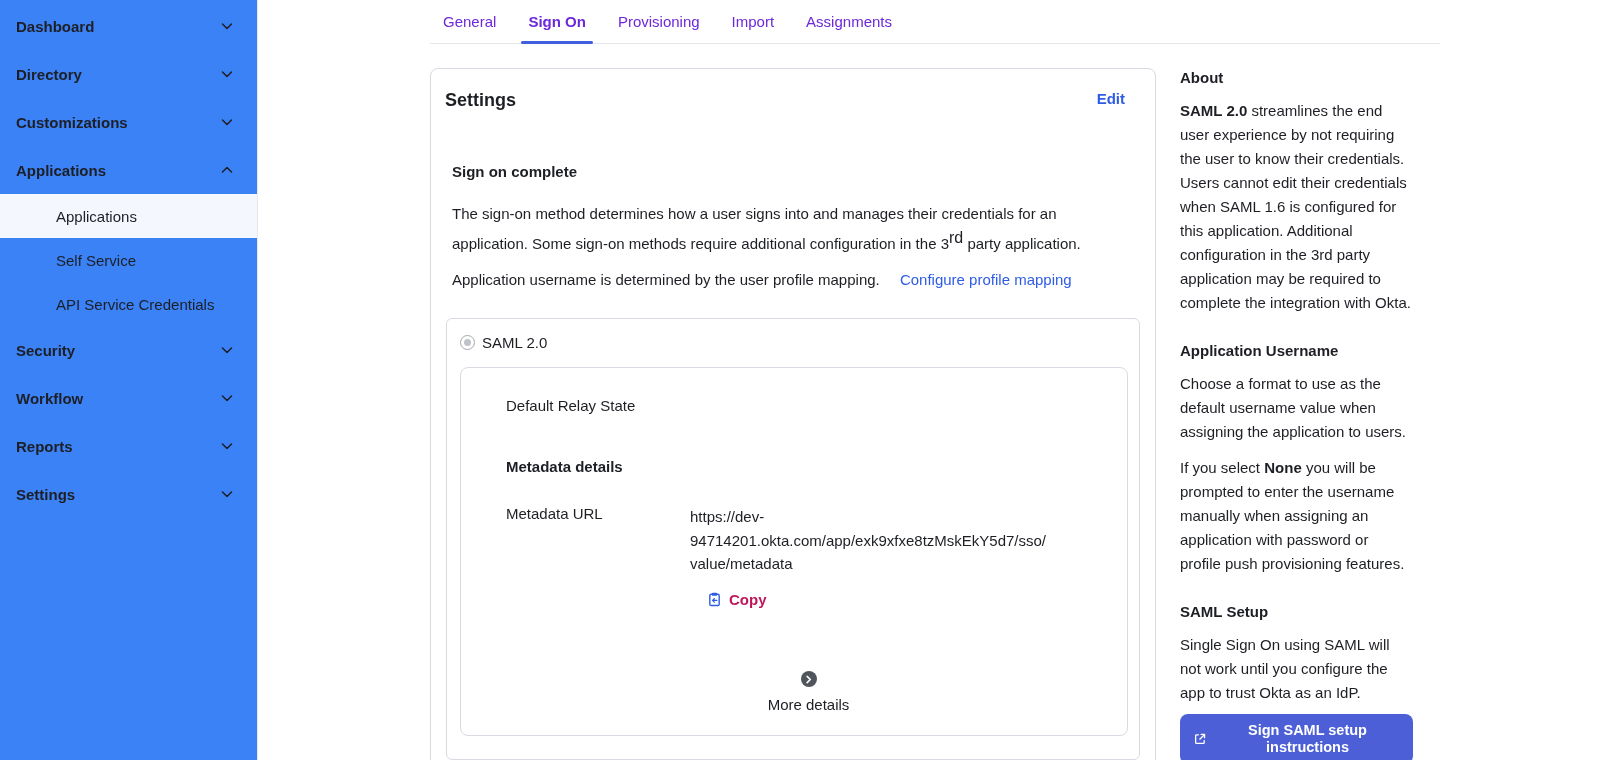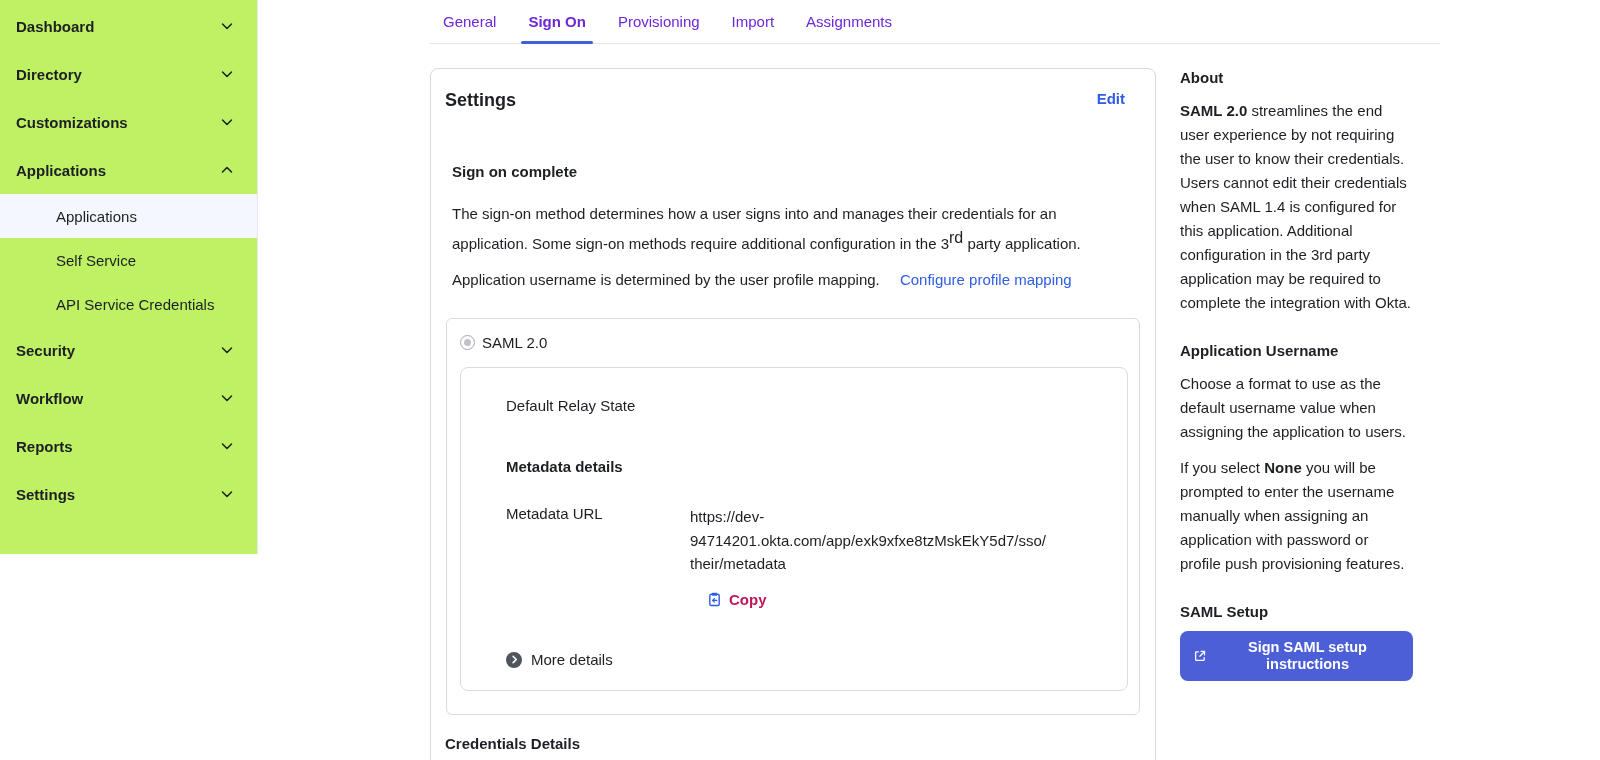--- a/index.html
+++ b/index.html
@@ -1,22 +1,22 @@
 <!DOCTYPE html>
 <html><head>
 <meta charset="utf-8">
 <style>
   * { margin:0; padding:0; box-sizing:border-box; }
   html,body { width:1600px; height:760px; overflow:hidden; background:#fff;
     font-family:"Liberation Sans","DejaVu Sans",sans-serif; color:#1d1f24;
     -webkit-font-smoothing:antialiased; }
 
   
-  .sidebar { position:absolute; left:0; top:0; width:258px; height:554px;
-    background:#bef264; border-right:1px solid #e6e8ec; padding-top:2px; }
+  .sidebar { position:absolute; left:0; top:0; width:258px; height:760px;
+    background:#3b82f6; border-right:1px solid #e6e8ec; padding-top:2px; }
   .nav-item { display:flex; align-items:center; justify-content:space-between;
     height:48px; padding:0 22px 0 16px; font-size:15px; font-weight:600; cursor:pointer; }
   .nav-item .chev { display:flex; color:#1d1f24; }
   .nav-sub { height:44px; display:flex; align-items:center; padding-left:56px;
     font-size:15px; font-weight:400; cursor:pointer; }
   .nav-sub.active { background:#f4f7fd; }
 
   
   .tabbar { position:absolute; left:430px; top:0; width:1010px;
     border-bottom:1px solid #e4e6ea; display:flex; gap:32px; padding-left:13px; }
@@ -50,22 +50,22 @@
 
   .inner-box { margin:16px 11px 23px 13px; border:1px solid #d8dbe1; border-radius:8px;
     padding:29px 16px 22px 45px; }
   .relay-label { font-size:15px; }
   .metadata-heading { margin-top:44px; }
   .meta-row { display:flex; margin-top:30px; font-size:15px; }
   .meta-label { width:184px; flex:0 0 auto; }
   .meta-value { width:370px; line-height:23.5px; word-break:break-all; }
   .copy-btn { display:inline-flex; align-items:center; gap:7px; margin:15px 0 0 201px;
     color:#be185d; font-size:15px; font-weight:700; cursor:pointer; }
-  .more-details { display:flex; align-items:center; gap:9px; margin-top:40px;
-    font-size:15px; cursor:pointer; }
+  .more-details { display:flex; align-items:center; gap:9px; margin-top:60px;
+    font-size:15px; cursor:pointer;flex-direction:column; }
   .md-circle { width:16px; height:16px; border-radius:50%; background:#50555c;
     display:flex; align-items:center; justify-content:center; flex:0 0 auto; }
   .credentials-heading { margin:20px 15px 0 14px; }
   .cut-band { margin:9px 15px 0 14px; height:13px; background:#eaebed;
     border-radius:8px; filter:blur(1px); }
 
   
   .rightpanel { position:absolute; left:1180px; top:68px; width:233px; font-size:15px;
     line-height:24px; }
   .rp-heading { font-size:15px; font-weight:700; line-height:20px; }
@@ -187,21 +187,21 @@
     <div class="inner-box">
       <div class="relay-label">Default Relay State</div>
 
       <h4 class="section-heading metadata-heading">Metadata details</h4>
 
       <div class="meta-row">
         <div class="meta-label">Metadata URL</div>
         <div class="meta-value">
           <div>https://dev-</div>
           <div>94714201.okta.com/app/exk9xfxe8tzMskEkY5d7/sso/</div>
-          <div>their/metadata</div>
+          <div>value/metadata</div>
         </div>
       </div>
 
       <div class="copy-btn">
         <span style="display:flex">
             <svg width="15" height="16" viewBox="0 0 16 16">
               <rect x="3" y="3" width="10" height="12" rx="1.5" fill="none" stroke="#2e5ce6" stroke-width="1.5"></rect>
               <rect x="5.3" y="1.2" width="5.4" height="3.4" rx="1" fill="#2e5ce6"></rect>
               <path d="M10.5 9.5H6m0 0l1.8-1.8M6 9.5l1.8 1.8" fill="none" stroke="#2e5ce6" stroke-width="1.4" stroke-linecap="round" stroke-linejoin="round"></path>
             </svg>
@@ -220,31 +220,32 @@
     </div>
   </div>
 
   <h3 class="section-heading credentials-heading">Credentials Details</h3>
   <div class="cut-band"></div>
 </section>
 
 <aside class="rightpanel">
   <div>
     <h4 class="rp-heading">About</h4>
-    <p class="rp-para"><b>SAML 2.0</b><span> streamlines the end user experience by not requiring the user to know their credentials. Users cannot edit their credentials when SAML 1.4 is configured for this application. Additional configuration in the 3rd party application may be required to complete the integration with Okta.</span></p>
+    <p class="rp-para"><b>SAML 2.0</b><span> streamlines the end user experience by not requiring the user to know their credentials. Users cannot edit their credentials when SAML 1.6 is configured for this application. Additional configuration in the 3rd party application may be required to complete the integration with Okta.</span></p>
   </div>
 
   <div class="rp-section">
     <h4 class="rp-heading">Application Username</h4>
     <p class="rp-para">Choose a format to use as the default username value when assigning the application to users.</p>
     <p class="rp-para"><span>If you select </span><b>None</b><span> you will be prompted to enter the username manually when assigning an application with password or profile push provisioning features.</span></p>
   </div>
 
   <div class="rp-section">
     <h4 class="rp-heading">SAML Setup</h4>
+    <p class="rp-para">Single Sign On using SAML will not work until you configure the app to trust Okta as an IdP.</p>
     <button class="saml-btn">
       <span style="display:flex">
           <svg width="14" height="14" viewBox="0 0 16 16">
             <path d="M6.2 3.2H4c-.55 0-1 .45-1 1V12c0 .55.45 1 1 1h7.8c.55 0 1-.45 1-1V9.8" fill="none" stroke="#fff" stroke-width="1.5" stroke-linecap="round"></path>
             <path d="M9.3 2.8h3.9v3.9" fill="none" stroke="#fff" stroke-width="1.5" stroke-linecap="round" stroke-linejoin="round"></path>
             <path d="M12.9 3.1L7.8 8.2" fill="none" stroke="#fff" stroke-width="1.5" stroke-linecap="round"></path>
           </svg>
         </span>
       <span>Sign SAML setup instructions</span>
     </button>

